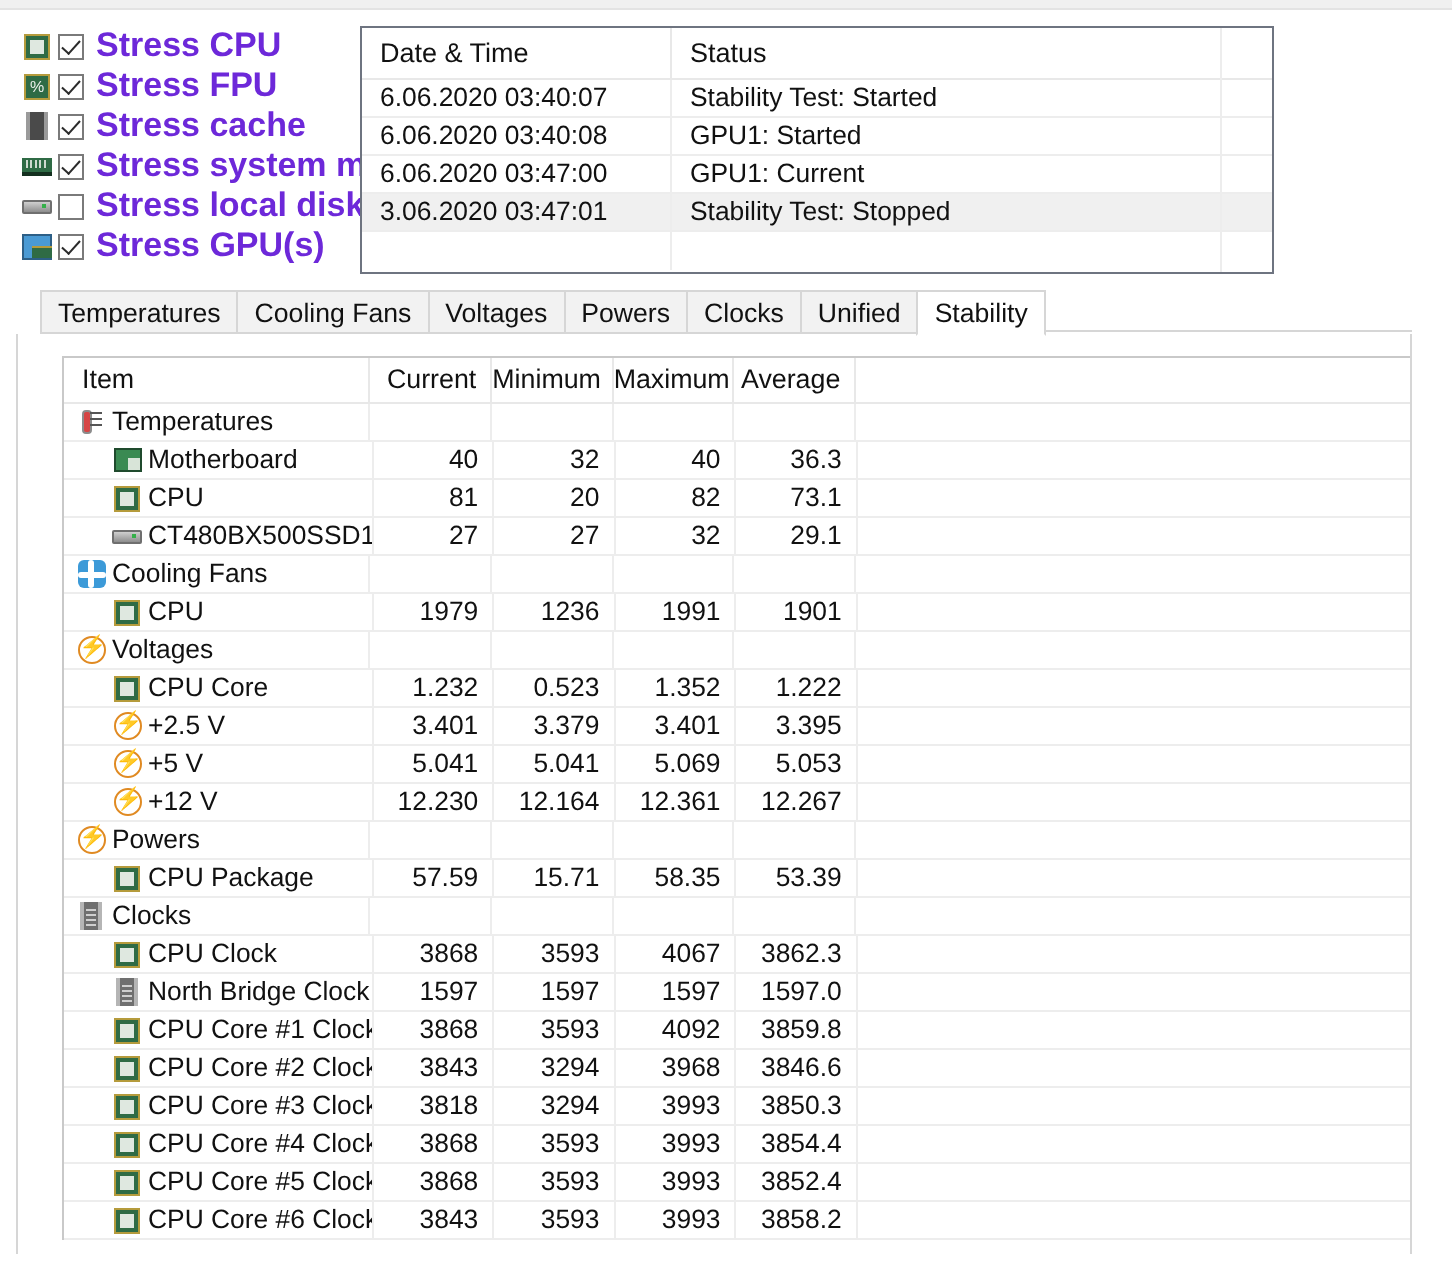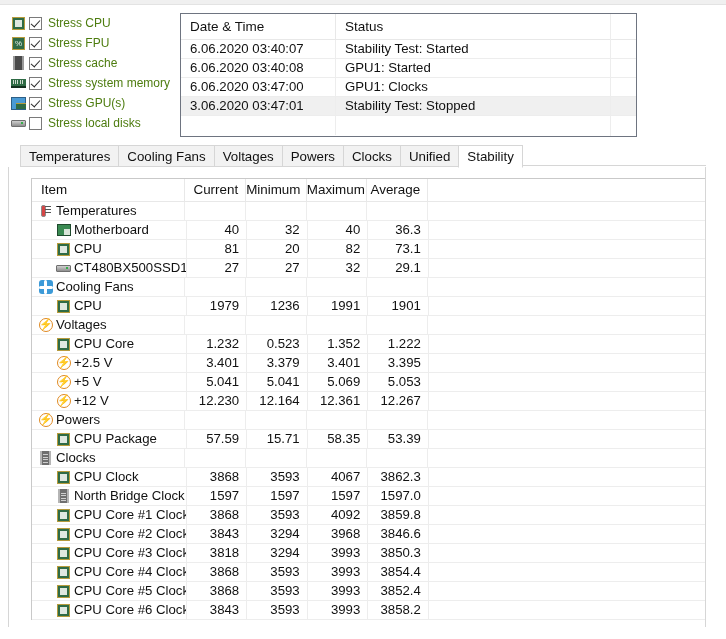--- a/index.html
+++ b/index.html
@@ -52,24 +52,25 @@
   .cbx.checked::after {
     content: "";
     position: absolute;
     left: 3px; top: 0px;
     width: 4px; height: 8px;
     border: solid #2b2b2b;
     border-width: 0 1.6px 1.6px 0;
     transform: rotate(42deg);
   }
   .stress-label {
-    font-size: 12px;
-    color: #4d7c0f;
+    font-size: 17px;
+    color: #6d28d9;
     white-space: nowrap;
     line-height: 20px;
+    font-weight: bold;
   }
 
   
   .log-panel {
     position: absolute;
     left: 180px; top: 13px;
     width: 457px; height: 124px;
     border: 1px solid #6e7480;
     background: #ffffff;
     overflow: hidden;
@@ -400,52 +401,52 @@
       </div>
       <div class="stress-row">
         <span class="ico stress-icon">
           <span class="ic-ram"></span>
         </span>
         <span class="cbx checked"></span>
         <span class="stress-label">Stress system memory</span>
       </div>
       <div class="stress-row">
         <span class="ico stress-icon">
+          <span class="ic-disk"></span>
+        </span>
+        <span class="cbx"></span>
+        <span class="stress-label">Stress local disks</span>
+      </div>
+      <div class="stress-row">
+        <span class="ico stress-icon">
           <span class="ic-gpu"></span>
         </span>
         <span class="cbx checked"></span>
         <span class="stress-label">Stress GPU(s)</span>
-      </div>
-      <div class="stress-row">
-        <span class="ico stress-icon">
-          <span class="ic-disk"></span>
-        </span>
-        <span class="cbx"></span>
-        <span class="stress-label">Stress local disks</span>
       </div>
     </div>
 
   <div class="log-panel">
     <div class="log-vline"></div>
     <div class="log-head">
       <div class="c0">Date &amp; Time</div>
       <div class="c1">Status</div>
     </div>
     <div class="log-rows">
         <div class="log-row">
           <div class="c0">6.06.2020 03:40:07</div>
           <div class="c1">Stability Test: Started</div>
         </div>
         <div class="log-row">
           <div class="c0">6.06.2020 03:40:08</div>
           <div class="c1">GPU1: Started</div>
         </div>
         <div class="log-row">
           <div class="c0">6.06.2020 03:47:00</div>
-          <div class="c1">GPU1: Clocks</div>
+          <div class="c1">GPU1: Current</div>
         </div>
         <div class="log-row sel">
           <div class="c0">3.06.2020 03:47:01</div>
           <div class="c1">Stability Test: Stopped</div>
         </div>
       </div>
     <div class="log-filler">
       <div class="c0"></div>
         <div class="c1"></div>
     </div>

